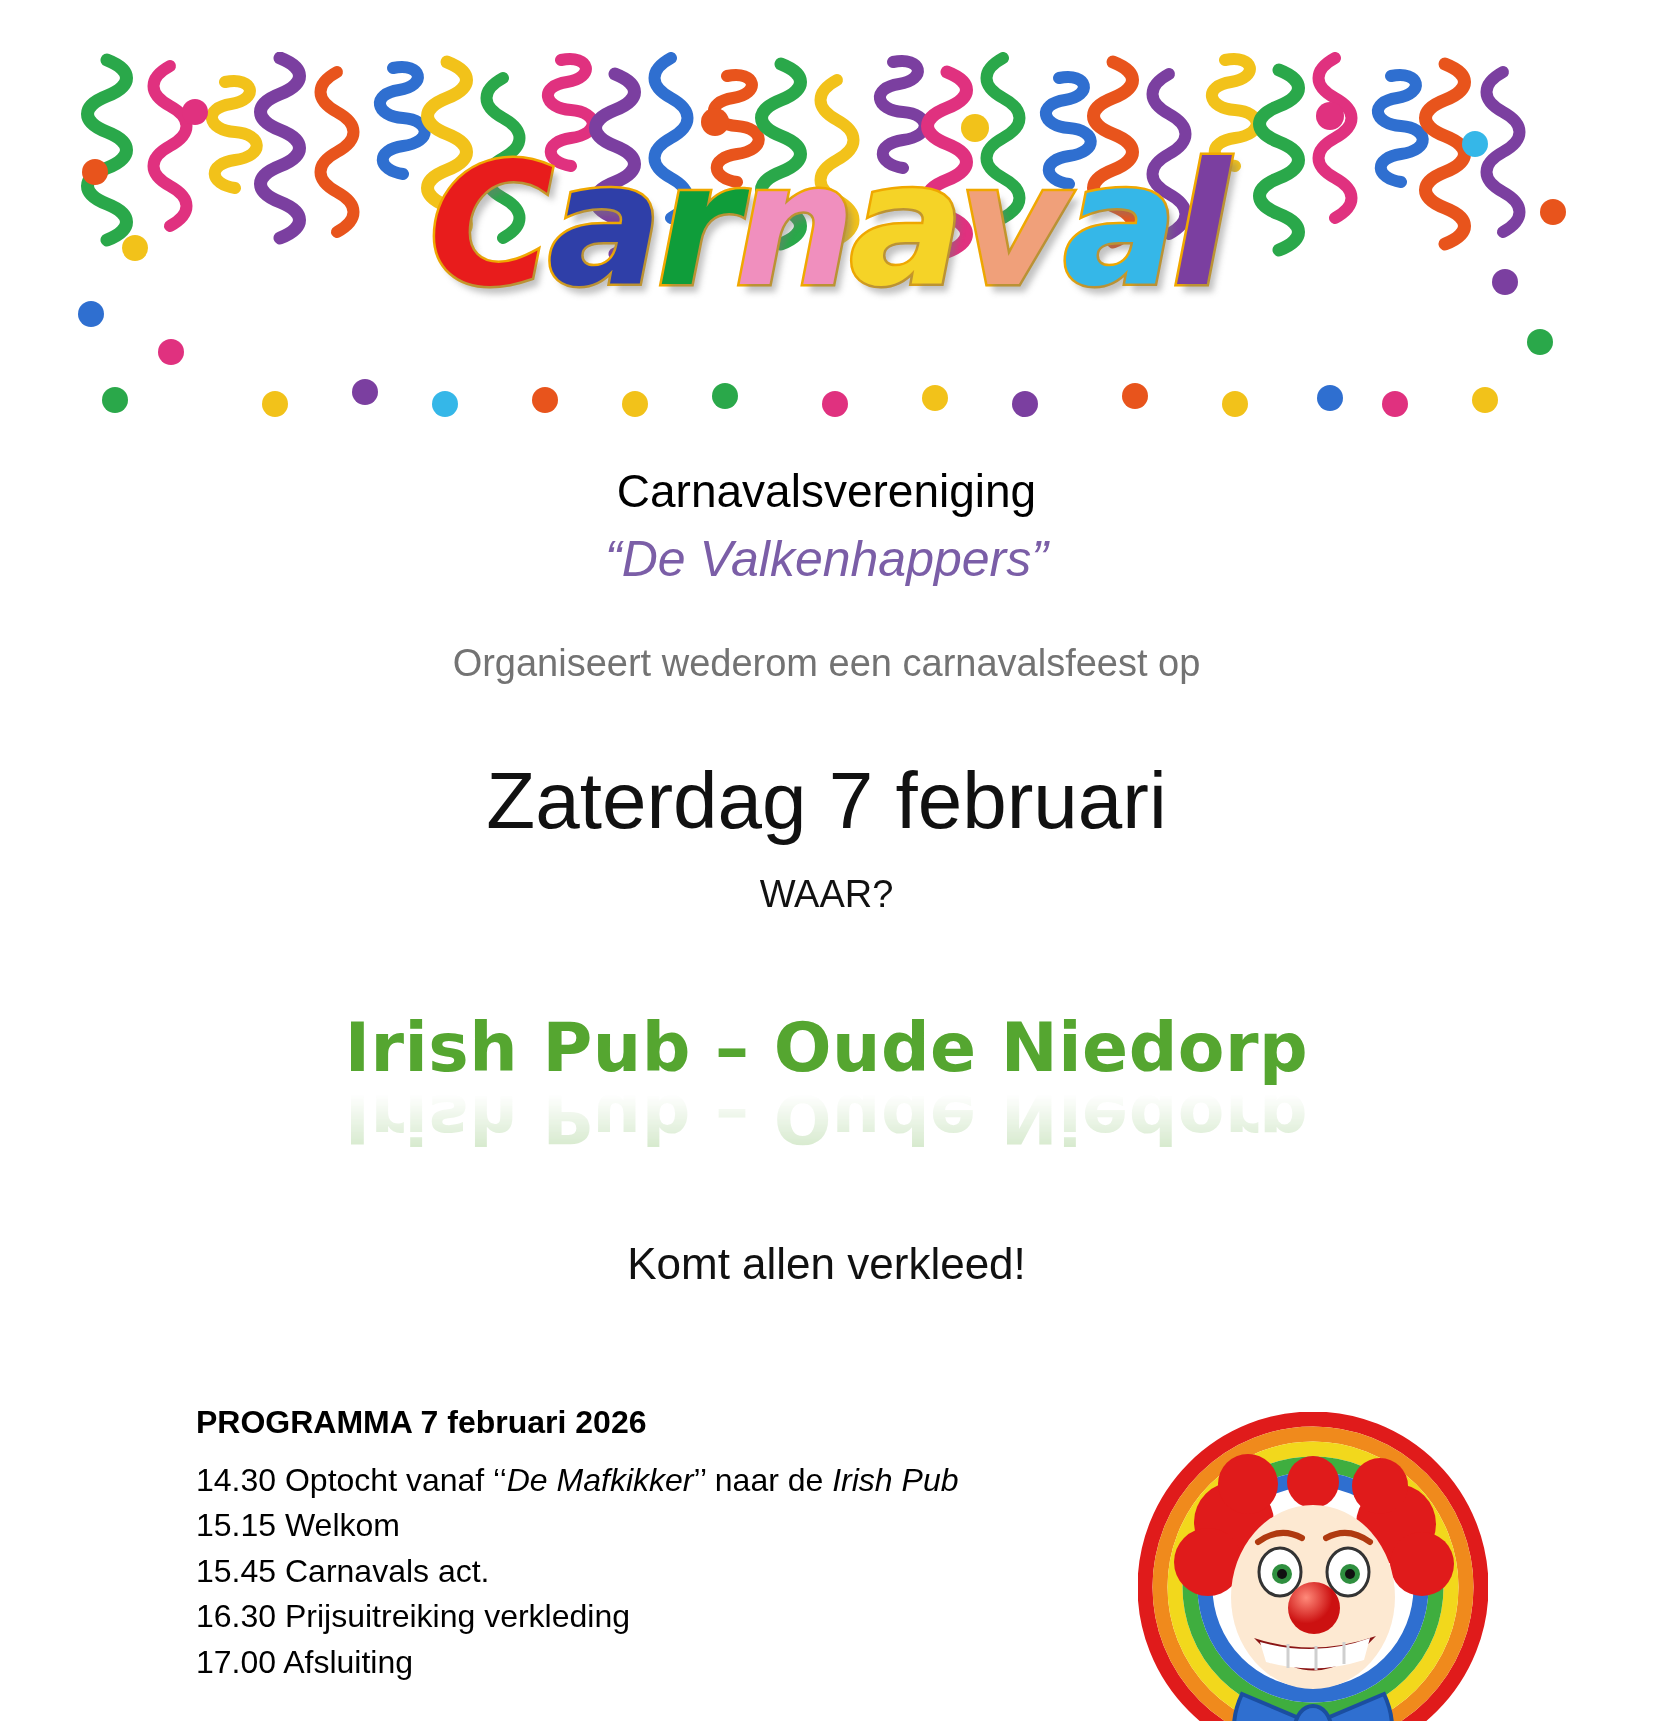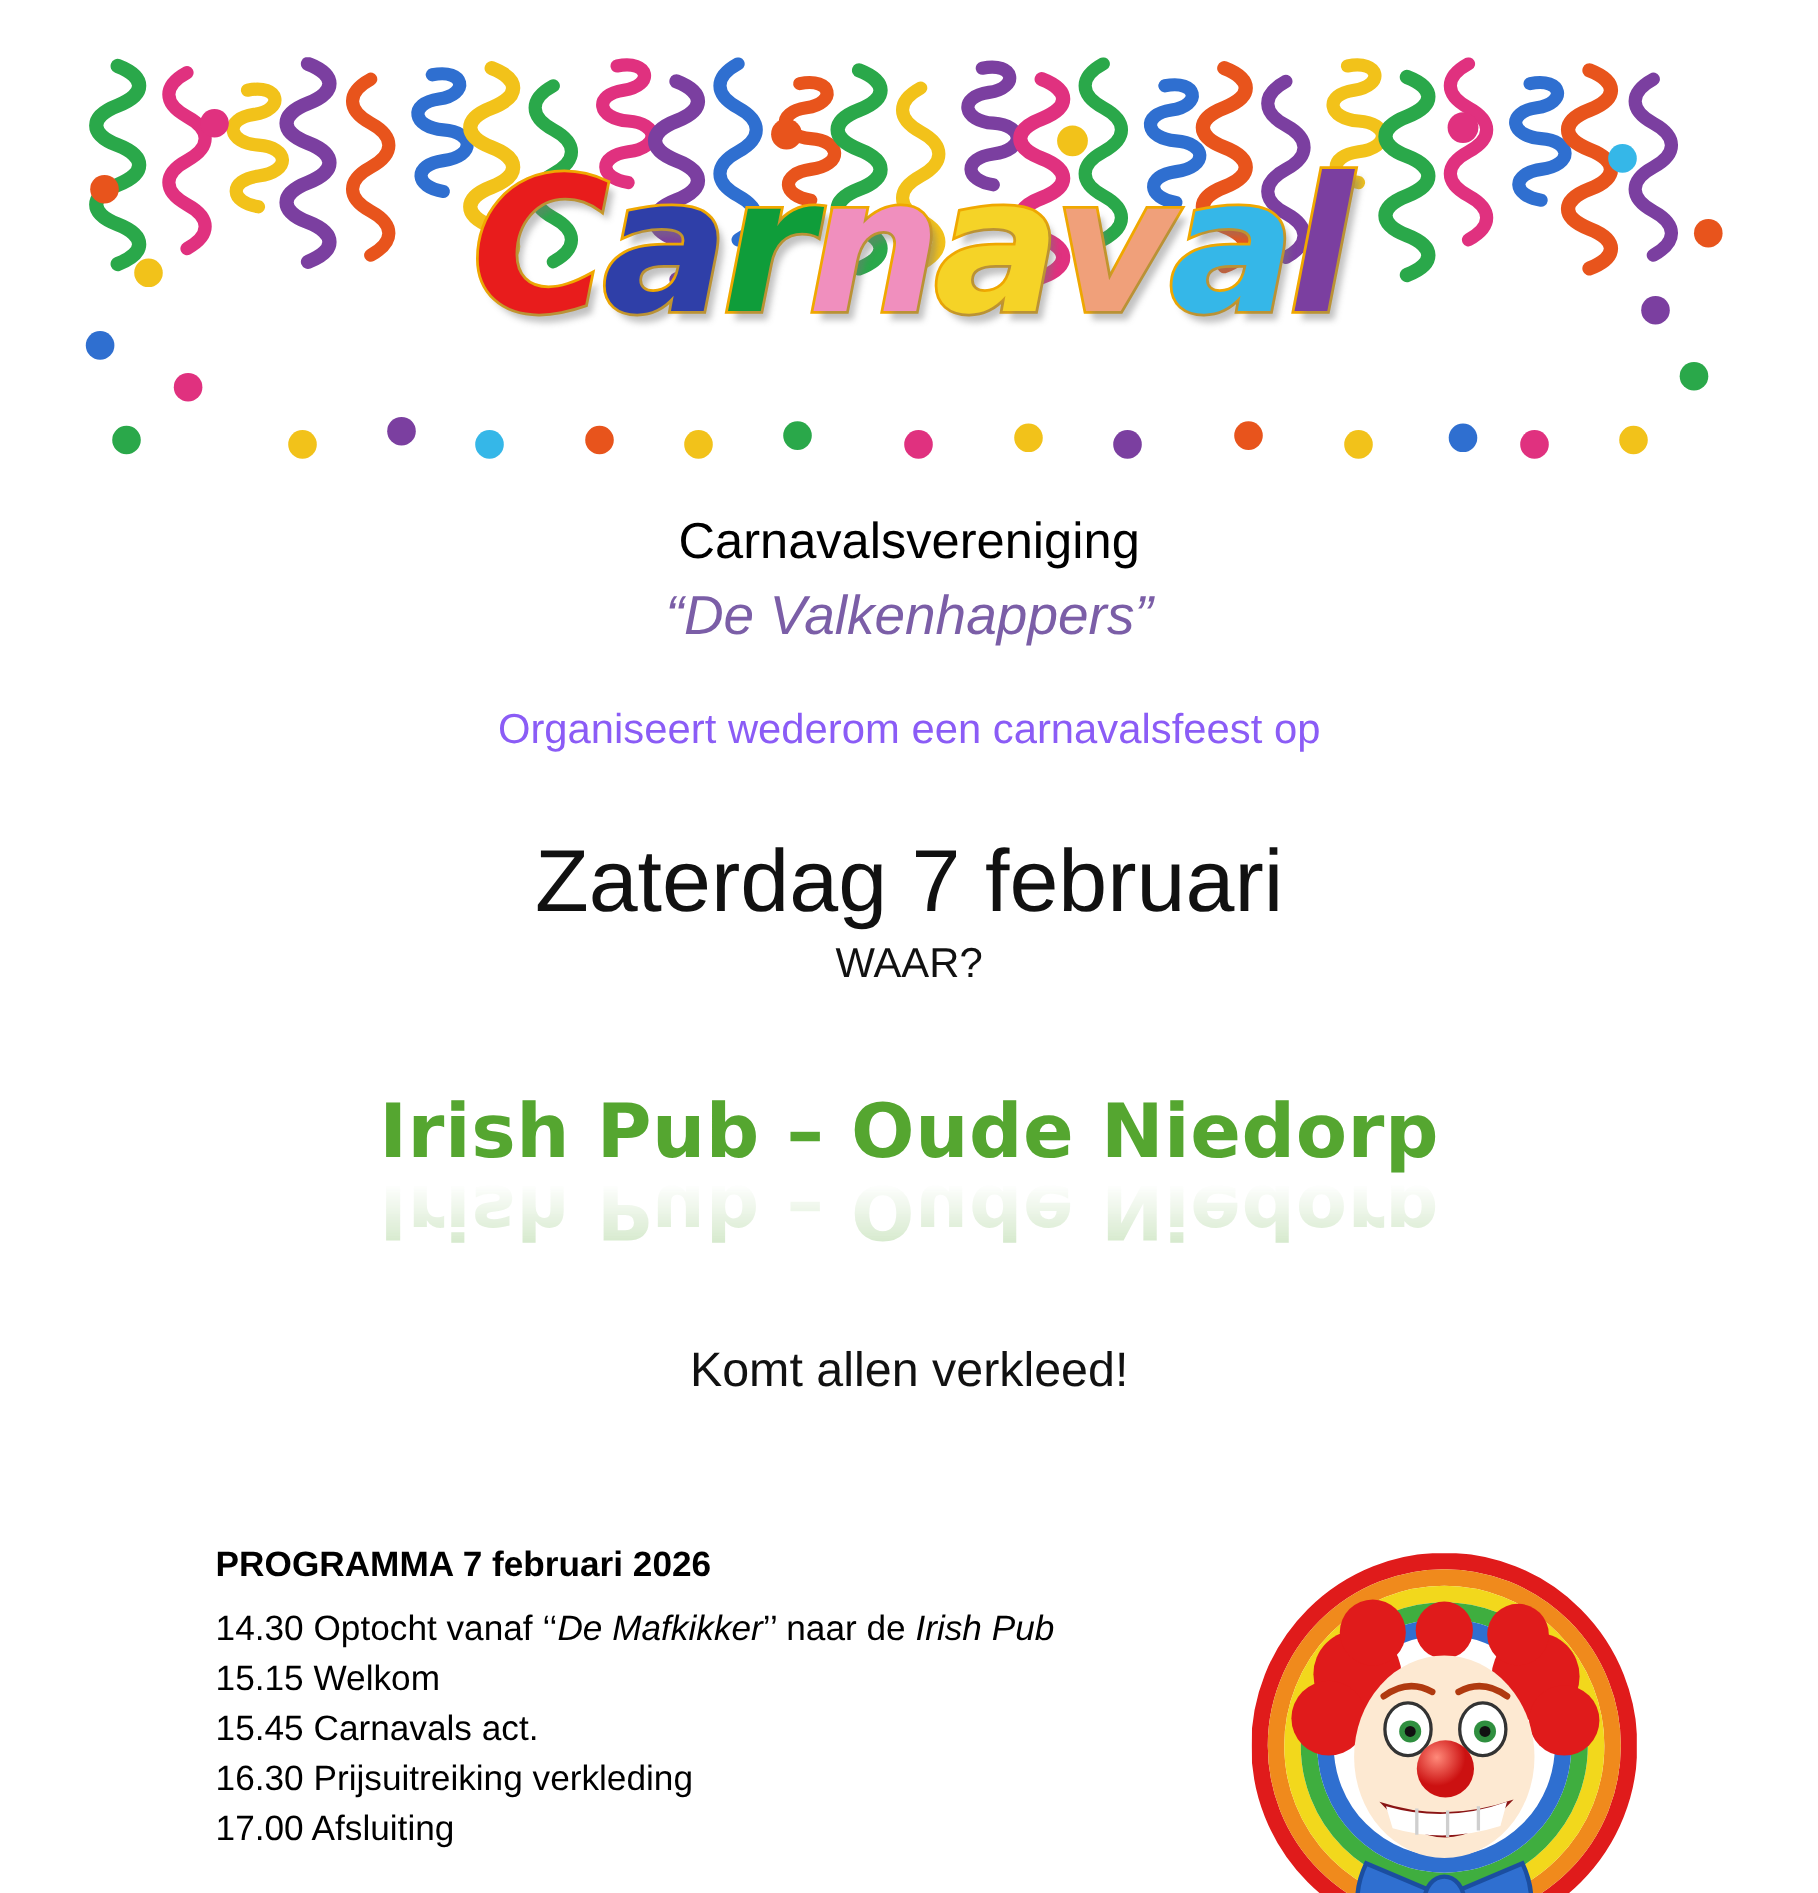--- a/index.html
+++ b/index.html
@@ -64,32 +64,32 @@
     text-align: center;
     font-size: 50px;
     color: #7b5ea7;
     margin-top: 12px;
     font-style: italic;
   }
   .organises {
     text-align: center;
     font-size: 38px;
     margin-top: 54px;
-    color: #8b5cf6;
+    color: #737373;
   }
   .bigdate {
     text-align: center;
     font-size: 80px;
     margin-top: 70px;
     color: #111;
   }
   .waar {
     text-align: center;
     font-size: 38px;
-    margin-top: 8px;
+    margin-top: 26px;
     color: #111;
   }
 
   .venue-wrap {
     margin-top: 98px;
     text-align: center;
     position: relative;
     height: 150px;
   }
   .venue {

